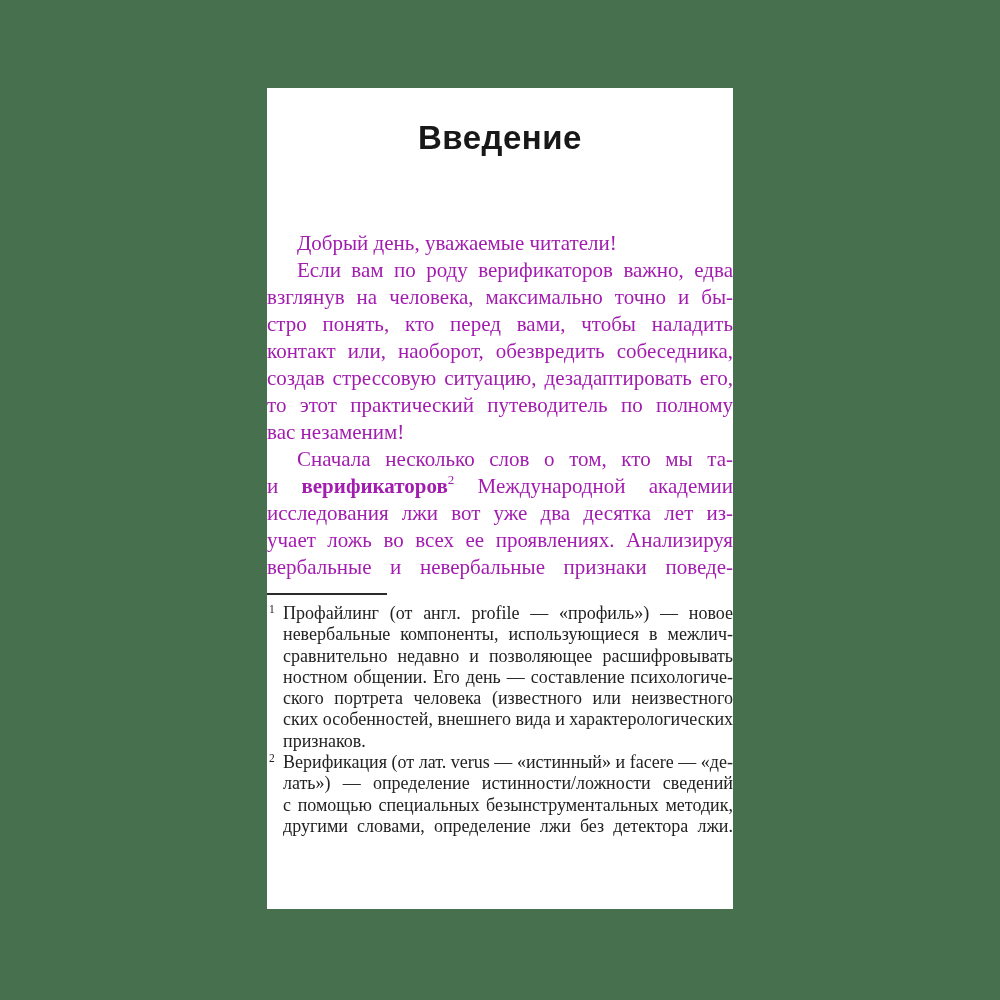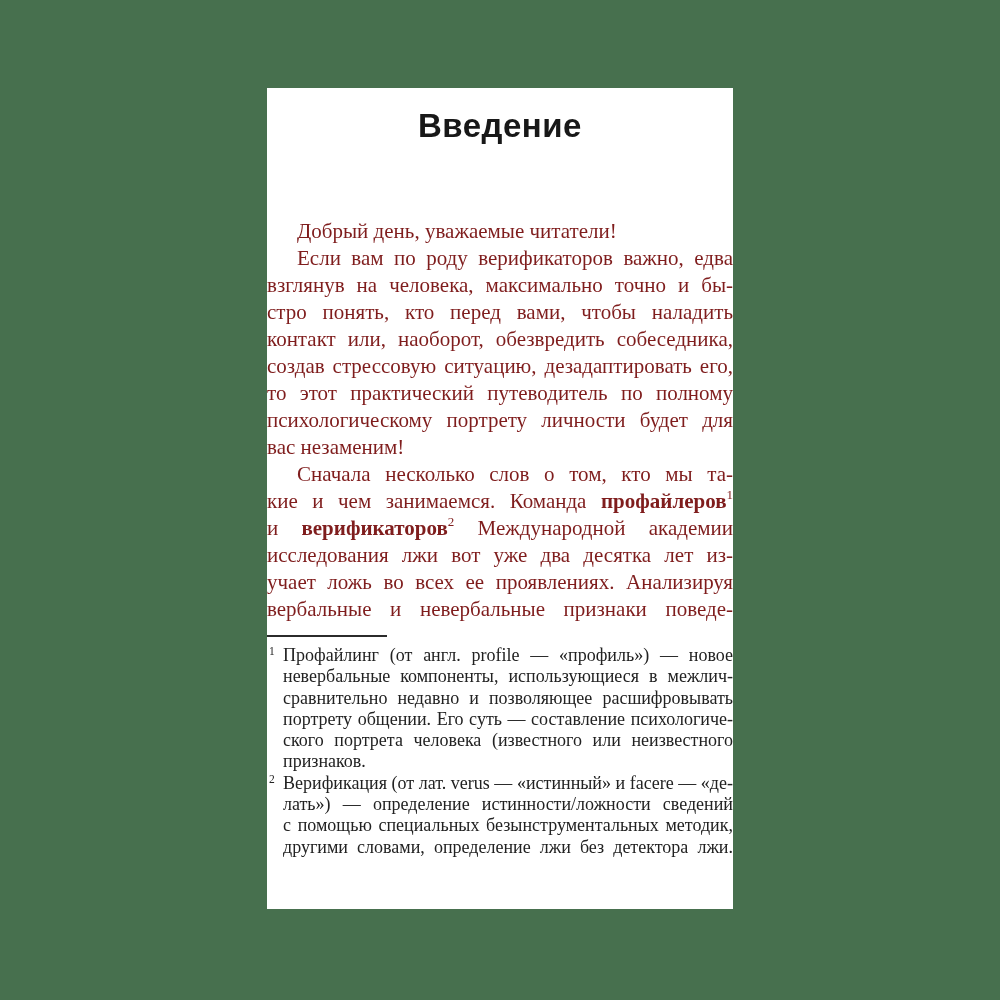--- a/index.html
+++ b/index.html
@@ -11,35 +11,35 @@
     overflow:hidden;
   }
   .page {
     position:absolute;
     left:267px; top:88px;
     width:466px; height:821px;
     background:#ffffff;
     color:#1e1e1e;
   }
   .chapter-title {
-    margin:0; padding-top:18px;
+    margin:12px; padding-top:18px;
     height:40px;
     font-family:"Liberation Sans", sans-serif;
     font-weight:bold;
     font-size:33px;
     line-height:40px;
     text-align:center;
     color:#181818;
     letter-spacing:0.5px;
   }
   .body-text {
     margin-top:72px;
     font-size:21px;
     line-height:27px;
-    color:#7f1d1d;
+    color:#a21caf;
   }
   .line {
     text-align:justify;
     text-align-last:justify;
     white-space:nowrap;
     overflow:hidden;
   }
   .line.endline { text-align-last:left; }
   .line.indent { text-indent:30px; }
   .body-text b { font-weight:bold; }
@@ -80,40 +80,39 @@
   <h1 class="chapter-title">Введение</h1>
 
   <div class="body-text" id="body-container">
       <div class="line endline indent">Добрый день, уважаемые читатели!</div>
       <div class="line indent">Если вам по роду верификаторов важно, едва</div>
       <div class="line">взглянув на человека, максимально точно и бы-</div>
       <div class="line">стро понять, кто перед вами, чтобы наладить</div>
       <div class="line">контакт или, наоборот, обезвредить собеседника,</div>
       <div class="line">создав стрессовую ситуацию, дезадаптировать его,</div>
       <div class="line">то этот практический путеводитель по полному</div>
-      <div class="line">психологическому портрету личности будет для</div>
       <div class="line endline">вас незаменим!</div>
       <div class="line indent">Сначала несколько слов о том, кто мы та-</div>
-      <div class="line">кие и чем занимаемся. Команда <b>профайлеров</b><sup>1</sup></div>
       <div class="line">и <b>верификаторов</b><sup>2</sup> Международной академии</div>
       <div class="line">исследования лжи вот уже два десятка лет из-</div>
       <div class="line">учает ложь во всех ее проявлениях. Анализируя</div>
       <div class="line">вербальные и невербальные признаки поведе-</div>
     </div>
 
   <div class="fn-separator"></div>
 
   <div class="footnotes" id="fn-container">
       <div class="footnote">
         <span class="fn-marker">1</span>
         <div class="line">Профайлинг (от англ. profile — «профиль») — новое</div>
         <div class="line">невербальные компоненты, использующиеся в межлич-</div>
         <div class="line">сравнительно недавно и позволяющее расшифровывать</div>
-        <div class="line">портрету общении. Его суть — составление психологиче-</div>
+        <div class="line">ностном общении. Его день — составление психологиче-</div>
         <div class="line">ского портрета человека (известного или неизвестного</div>
+        <div class="line">ских особенностей, внешнего вида и характерологических</div>
         <div class="line endline">признаков.</div>
       </div>
       <div class="footnote">
         <span class="fn-marker">2</span>
         <div class="line">Верификация (от лат. verus — «истинный» и facere — «де-</div>
         <div class="line">лать») — определение истинности/ложности сведений</div>
         <div class="line">с помощью специальных безынструментальных методик,</div>
         <div class="line">другими словами, определение лжи без детектора лжи.</div>
       </div>
     </div>

